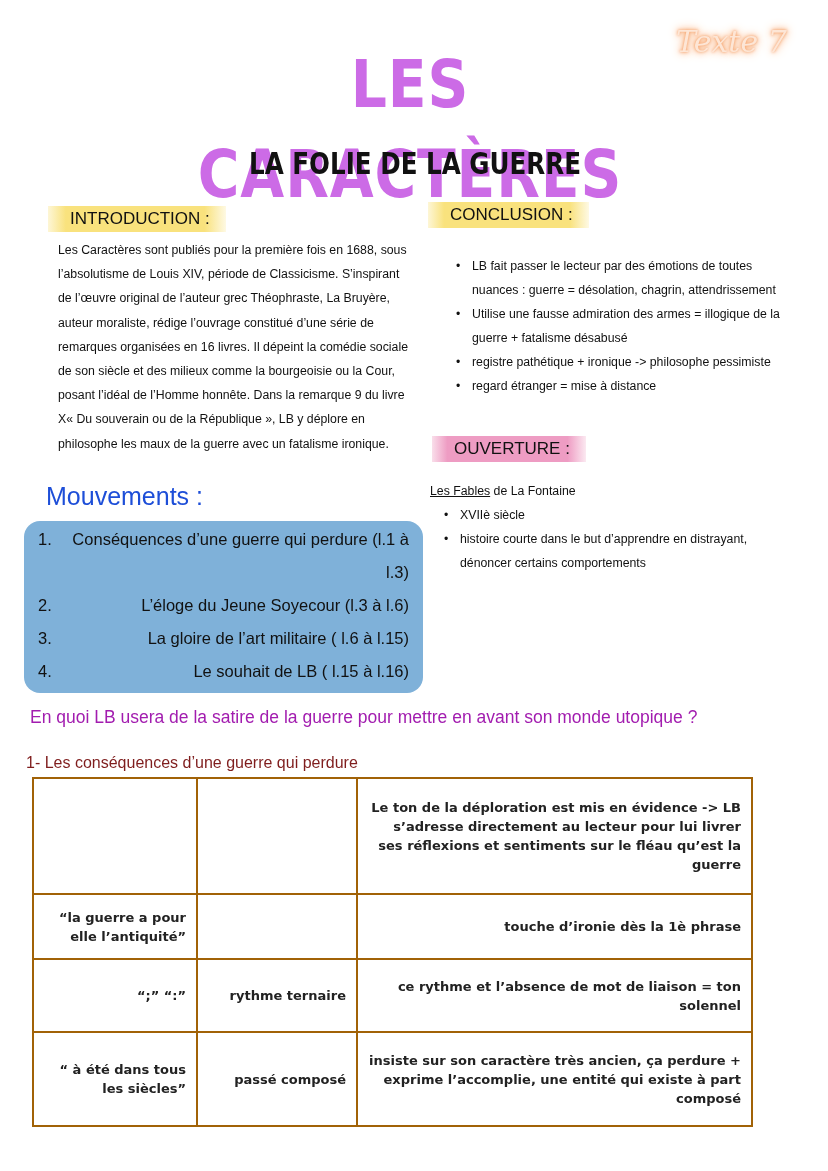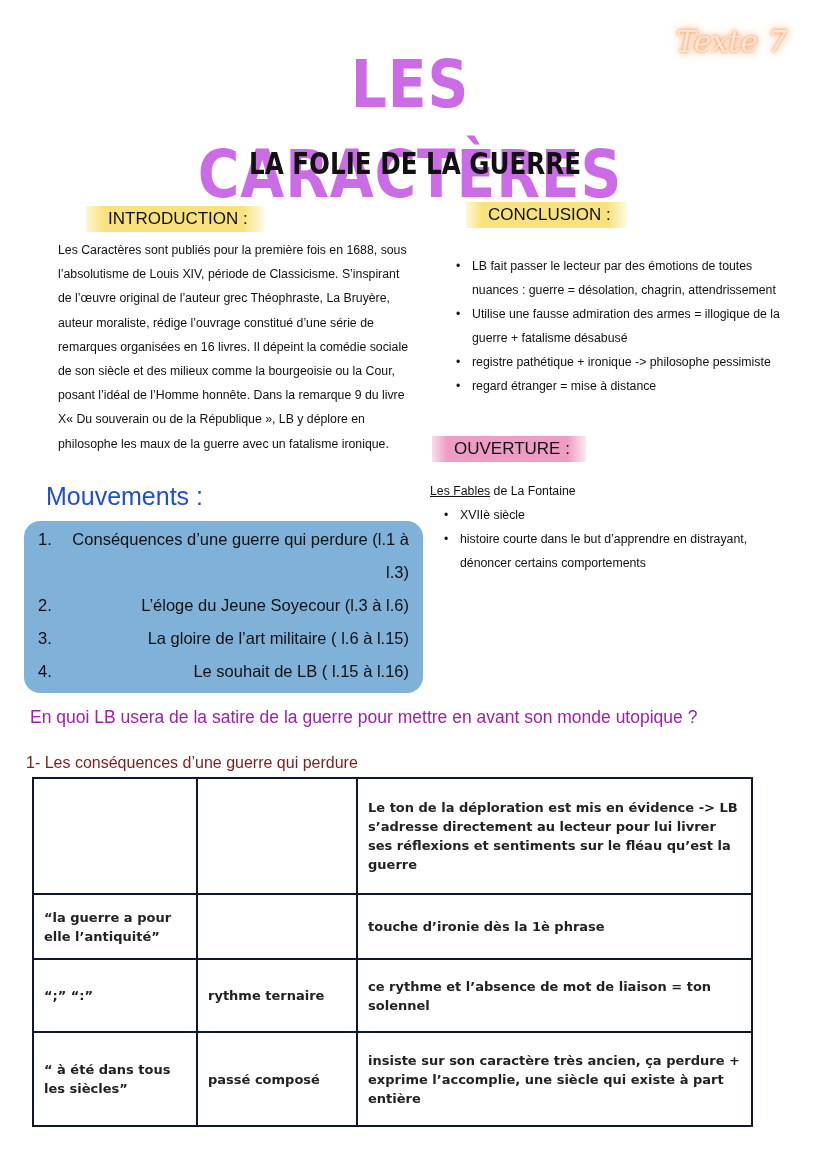--- a/index.html
+++ b/index.html
@@ -2,42 +2,42 @@
 <html><head>
 <meta charset="utf-8">
 <style>
   html, body { margin:0; padding:0; background:#ffffff; }
   body { width:828px; height:1171px; position:relative; overflow:hidden; font-family:"Liberation Sans", sans-serif; color:#111; }
   .abs { position:absolute; }
   .title { left:150px; top:40px; width:520px; text-align:center; font-family:"DejaVu Sans", sans-serif; font-weight:bold; font-size:66px; letter-spacing:1px; color:#cc6be6; transform:scaleX(0.86); transform-origin:center; line-height:90px; }
   .badge { left:676px; top:24px; font-family:"DejaVu Serif", serif; font-style:italic; font-size:30px; color:#fde6d6; text-shadow:0 0 6px #f7a56b, 0 0 12px #f9b888, 0 0 3px #f48a4a; }
   .subtitle { left:200px; top:146px; width:430px; text-align:center; font-family:"DejaVu Sans", sans-serif; font-weight:bold; font-size:30px; color:#111; transform:scaleX(0.82); transform-origin:center; }
   .hl { display:inline-block; padding:3px 16px 3px 22px; font-size:17px; color:#111; }
-  .hl-yellow { background:linear-gradient(90deg, rgba(250,226,120,0.3) 0%, #f9e27d 10%, #f9e27d 88%, rgba(250,226,120,0.2) 100%);margin-left:38px; }
+  .hl-yellow { background:linear-gradient(90deg, rgba(250,226,120,0.3) 0%, #f9e27d 10%, #f9e27d 88%, rgba(250,226,120,0.2) 100%); }
   .hl-pink { background:linear-gradient(90deg, rgba(236,146,186,0.3) 0%, #ee9cc3 10%, #ee9cc3 88%, rgba(236,146,186,0.2) 100%); }
   .intro-h { left:48px; top:206px; }
   .concl-h { left:428px; top:202px; }
   .ouv-h { left:432px; top:436px; }
   .intro-text { left:58px; top:238px; width:350px; font-size:12.3px; line-height:24.2px; }
   ul.bul { margin:0; padding:0 0 0 20px; list-style:none; }
   ul.bul li { position:relative; font-size:12.3px; line-height:24px; }
   ul.bul li::before { content:"•"; position:absolute; left:-16px; top:0; }
   .concl-list { left:452px; top:254px; width:340px; }
   .ouv-title { left:430px; top:480px; font-size:12.3px; line-height:22px; }
   .ouv-title u { }
   .ouv-list { left:440px; top:503px; width:340px; }
   .mv-h { left:46px; top:482px; font-size:25px; color:#1d4ed8; }
   .mv-box { left:24px; top:521px; width:399px; height:172px; background:#7fb1d9; border-radius:16px; }
   .mv-row { position:absolute; left:0; width:399px; font-size:16.5px; line-height:33px; }
   .mv-num { position:absolute; left:14px; }
   .mv-text { position:absolute; right:14px; text-align:right; }
   .question { left:30px; top:707px; font-size:17.5px; color:#a21caf; }
   .sec-title { left:26px; top:754px; font-size:16px; color:#7f1d1d; }
   table.tbl { position:absolute; left:32px; top:777px; width:721px; border-collapse:collapse; }
-  table.tbl td { border:2px solid #0f172a; text-align:left; vertical-align:middle; font-family:"DejaVu Sans", sans-serif; font-weight:bold; font-size:13px; color:#222; line-height:19px; padding:4px 10px; }
+  table.tbl td { border:2px solid #a16207; text-align:right; vertical-align:middle; font-family:"DejaVu Sans", sans-serif; font-weight:bold; font-size:13px; color:#222; line-height:19px; padding:4px 10px; }
   .c1 { width:142px; } .c2 { width:138px; }
 </style>
 </head>
 <body>
 
 <div class="abs title">LES CARACTÈRES</div>
 <div class="abs badge">Texte 7</div>
 <div class="abs subtitle">LA FOLIE DE LA GUERRE</div>
 
 <div class="abs intro-h">
@@ -110,16 +110,16 @@
     <td>touche d’ironie dès la 1è phrase</td>
   </tr>
   <tr style="height:73px;">
     <td class="c1">“;” “:”</td>
     <td class="c2">rythme ternaire</td>
     <td>ce rythme et l’absence de mot de liaison = ton solennel</td>
   </tr>
   <tr style="height:94px;">
     <td class="c1">“ à été dans tous les siècles”</td>
     <td class="c2">passé composé</td>
-    <td>insiste sur son caractère très ancien, ça perdure + exprime l’accomplie, une siècle qui existe à part entière</td>
+    <td>insiste sur son caractère très ancien, ça perdure + exprime l’accomplie, une entité qui existe à part composé</td>
   </tr>
 </tbody>
   </table>
 
 </body></html>

